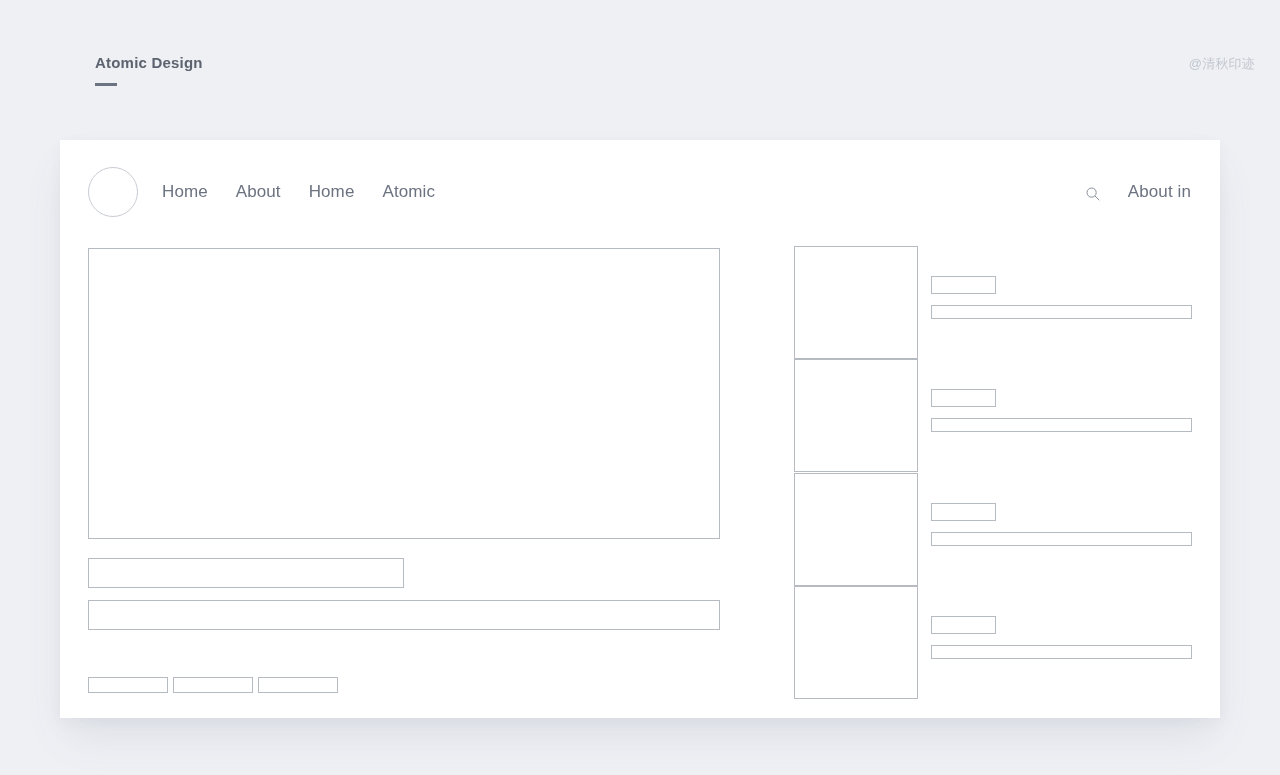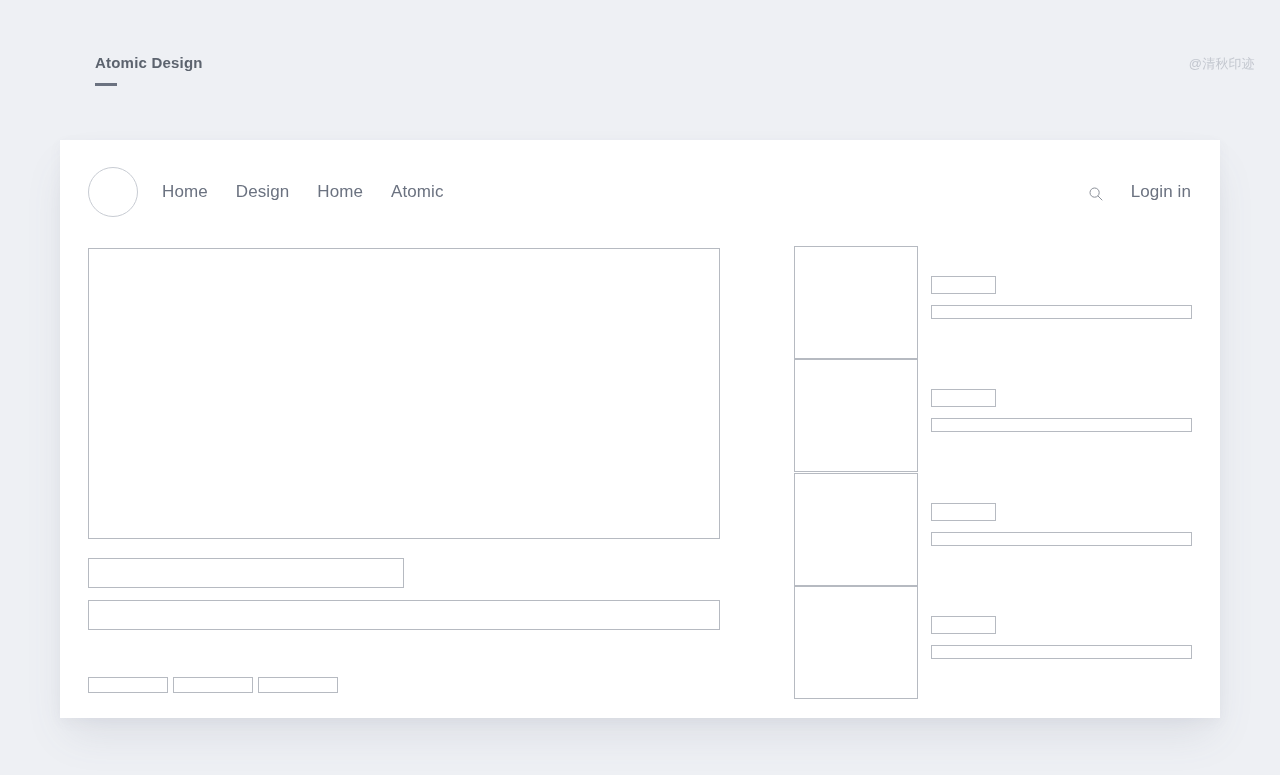--- a/index.html
+++ b/index.html
@@ -217,31 +217,31 @@
 </div>
 
 <div class="mock-panel">
 
   <div class="navbar">
 
     <div class="logo-circle"></div>
 
     <div class="nav-links">
       <span class="nav-link">Home</span>
-      <span class="nav-link">Design</span>
+      <span class="nav-link">About</span>
       <span class="nav-link">Home</span>
       <span class="nav-link">Atomic</span>
     </div>
 
     <div class="nav-right">
       <svg class="search-icon" viewBox="0 0 16 16">
         <circle cx="6.6" cy="6.6" r="4.6" fill="none" stroke="#8b9099" stroke-width="1"></circle>
         <line x1="10.1" y1="10.1" x2="14" y2="14" stroke="#8b9099" stroke-width="1" stroke-linecap="round"></line>
       </svg>
-      <span class="login-link">Login in</span>
+      <span class="login-link">About in</span>
     </div>
   </div>
 
   <div class="main-col">
     <div class="wf hero-box"></div>
     <div class="wf head-bar"></div>
     <div class="wf sub-bar"></div>
 
     <div class="tag-row">
       <div class="tag-box"></div>

